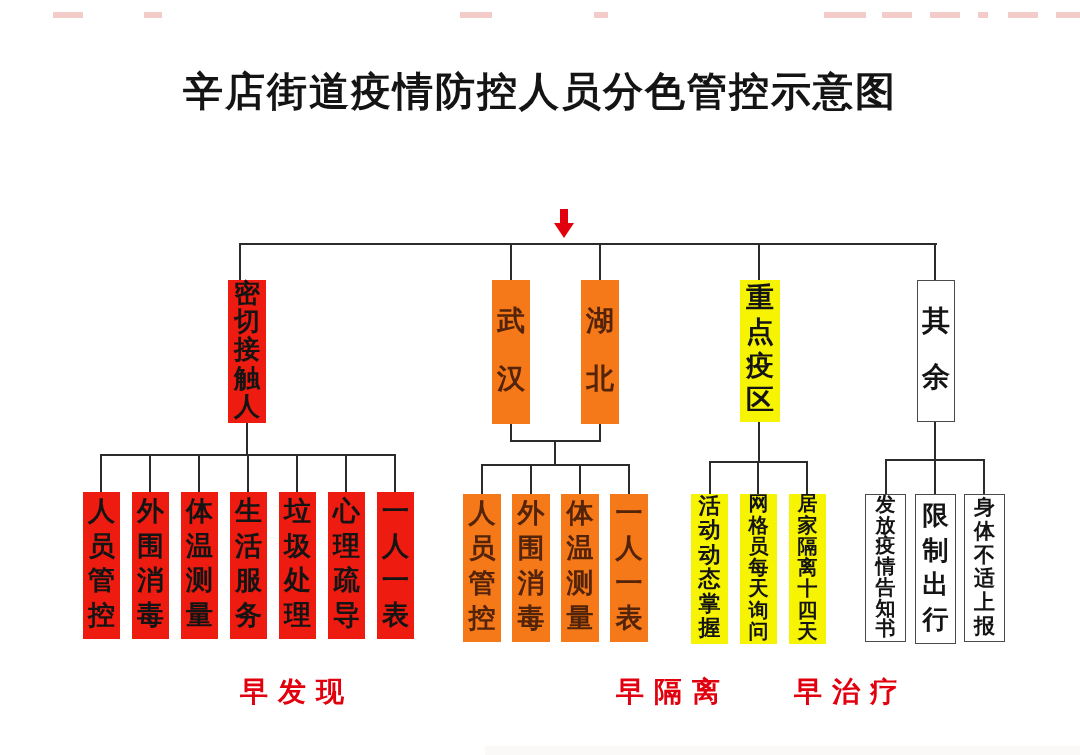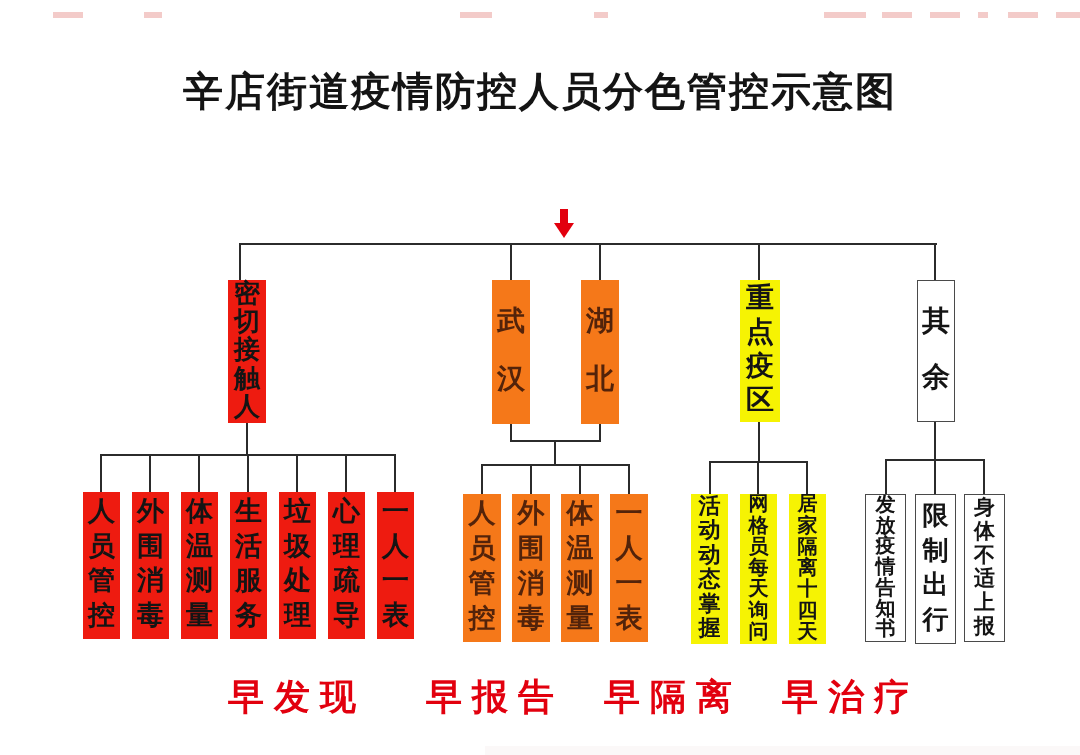--- a/index.html
+++ b/index.html
@@ -24,21 +24,21 @@
           font-weight:bold; line-height:1; text-align:center; }
   .vbox span { display:block; }
   .red    { background:#ee1b10; color:#141414; }
   .orange { background:#f57819; color:#53230a; }
   .yellow { background:#f6f303; color:#141414; }
   .white  { background:#ffffff; color:#141414; border:1px solid #4a4a4a; }
   .fs28 { font-size:28px; } .fs26 { font-size:26px; } .fs27 { font-size:27px; }
   .fs22 { font-size:22px; } .fs21 { font-size:21px; } .fs20 { font-size:20px; }
 
   .slogan { position:absolute; top:661px; width:166px; height:44px; text-align:center;
-            font-size:36px; font-weight:bold; color:#e2000e; letter-spacing:10px; }
+            font-size:28px; font-weight:bold; color:#e2000e; letter-spacing:10px; }
 
   .edge-mark { position:absolute; height:6px; background:#f3cbc9; }
   .edge-mark.bottom { top:749px; }
   .ghost-block { position:absolute; left:485px; top:734px; width:595px; height:21px; background:#fbf8f8; }
 </style>
 </head>
 <body>
 
 <div class="canvas">
 
@@ -227,21 +227,20 @@
   <div class="vbox white fs21" style="left:964px; top:482px; width:41px; height:148px;">
       <span>身</span>
       <span>体</span>
       <span>不</span>
       <span>适</span>
       <span>上</span>
       <span>报</span>
     </div>
 
   <div class="slogan" style="left:214px;">早发现</div>
-  <div class="slogan" style="left:412px;">早报告</div>
   <div class="slogan" style="left:768px;">早治疗</div>
   <div class="slogan" style="left:590px;">早隔离</div>
 
   <div class="edge-mark" style="left:53px;  top:0; width:30px;"></div>
   <div class="edge-mark" style="left:144px; top:0; width:18px;"></div>
   <div class="edge-mark" style="left:460px; top:0; width:32px;"></div>
   <div class="edge-mark" style="left:594px; top:0; width:14px;"></div>
   <div class="edge-mark" style="left:824px; top:0; width:42px;"></div>
   <div class="edge-mark" style="left:882px; top:0; width:30px;"></div>
   <div class="edge-mark" style="left:930px; top:0; width:30px;"></div>

